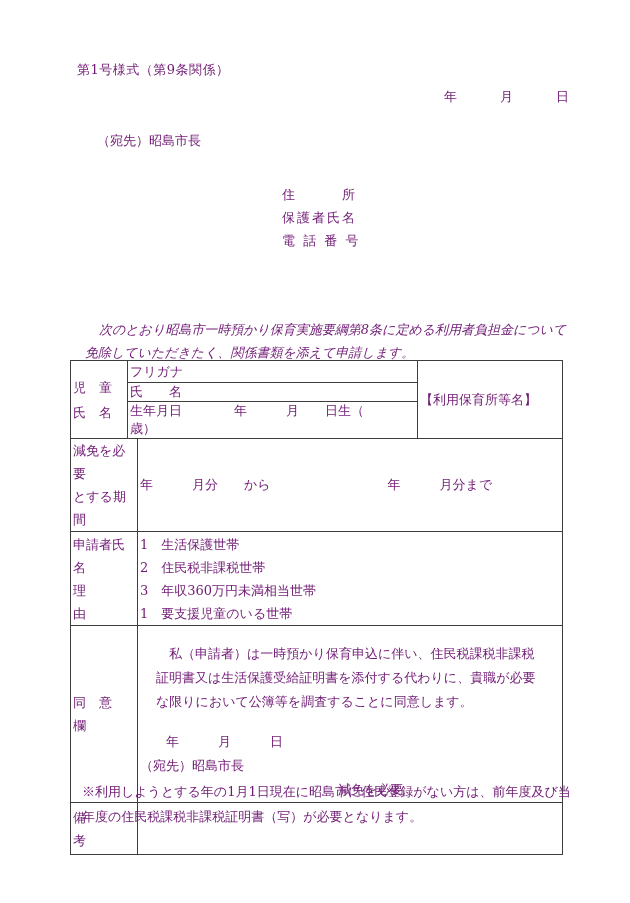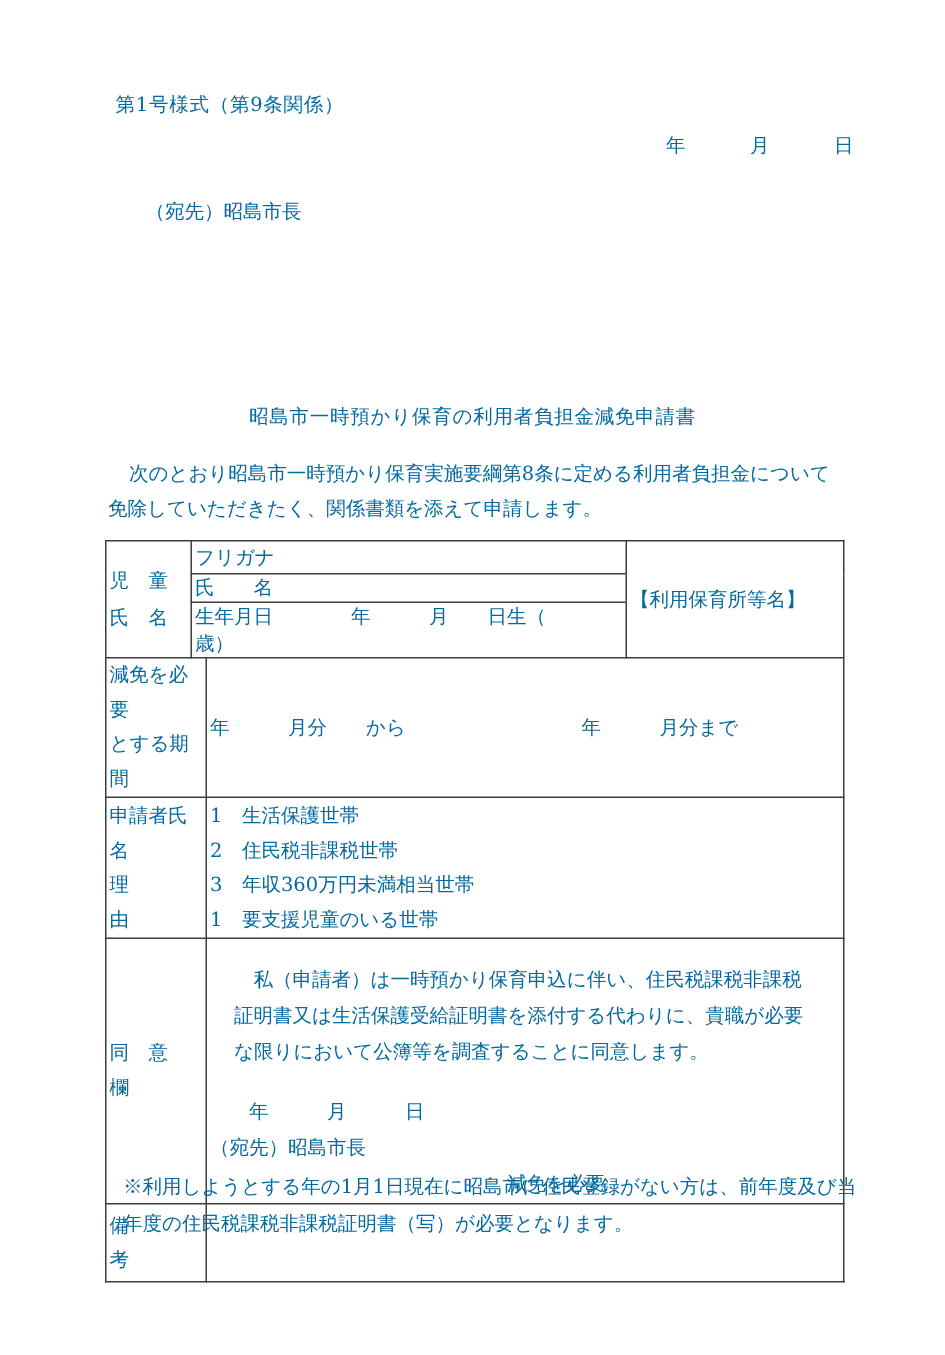--- a/index.html
+++ b/index.html
@@ -3,30 +3,30 @@
 <meta charset="utf-8">
 <style>
   html, body { margin: 0; padding: 0; }
   body { background: #ffffff; }
   .page {
     position: relative;
     width: 612px;
     height: 903px;
     background: #ffffff;
     font-family: "DejaVu Serif", "Liberation Serif", serif;
-    color: #0369a1;
+    color: #701a75;
     font-size: 13px;
     overflow: hidden;
   }
   .form-number   { position: absolute; left: 77px;  top: 61px;  letter-spacing: 0.5px; }
   .date-line     { position: absolute; left: 444px; top: 88px;  letter-spacing: 1px; }
   .addressee     { position: absolute; left: 97px;  top: 132px; }
   .contact-block { position: absolute; left: 282px; top: 183px; line-height: 23px; letter-spacing: 2px; }
   .doc-title     { position: absolute; left: 0;     top: 269px; width: 630px; text-align: center; letter-spacing: 0.5px; }
-  .intro         { position: absolute; left: 72px;  top: 306px; width: 492px; margin: 0; line-height: 22.5px; text-indent: 14px; }
+  .intro         { position: absolute; left: 72px;  top: 306px; width: 492px; margin: 13px; line-height: 22.5px; text-indent: 14px; font-style: italic; }
 
   table.form-table {
     position: absolute; left: 70px; top: 360px; width: 492px;
     border-collapse: collapse; table-layout: fixed; font-size: 13px;
   }
   table.form-table td {
     border: 1px solid #3d3d3d;
     padding: 0 2px;
     vertical-align: middle;
     overflow: hidden;
@@ -47,22 +47,26 @@
 </style>
 </head>
 <body>
 
 <div class="page">
 
   <div class="form-number">第1号様式（第9条関係）</div>
   <div class="date-line">年　　　月　　　日</div>
   <div class="addressee">（宛先）昭島市長</div>
 
+  <div class="contact-block">
+    <div>住　　　所</div>
+    <div>保護者氏名</div>
+    <div>電 話 番 号</div>
+  </div>
 
-  <div class="doc-title">昭島市一時預かり保育の利用者負担金減免申請書</div>
 
   <p class="intro">次のとおり昭島市一時預かり保育実施要綱第8条に定める利用者負担金について免除していただきたく、関係書類を添えて申請します。</p>
 
   <table class="form-table">
     <colgroup>
       <col style="width:57px">
         <col style="width:10px">
         <col style="width:280px">
         <col style="width:145px">
     </colgroup>

